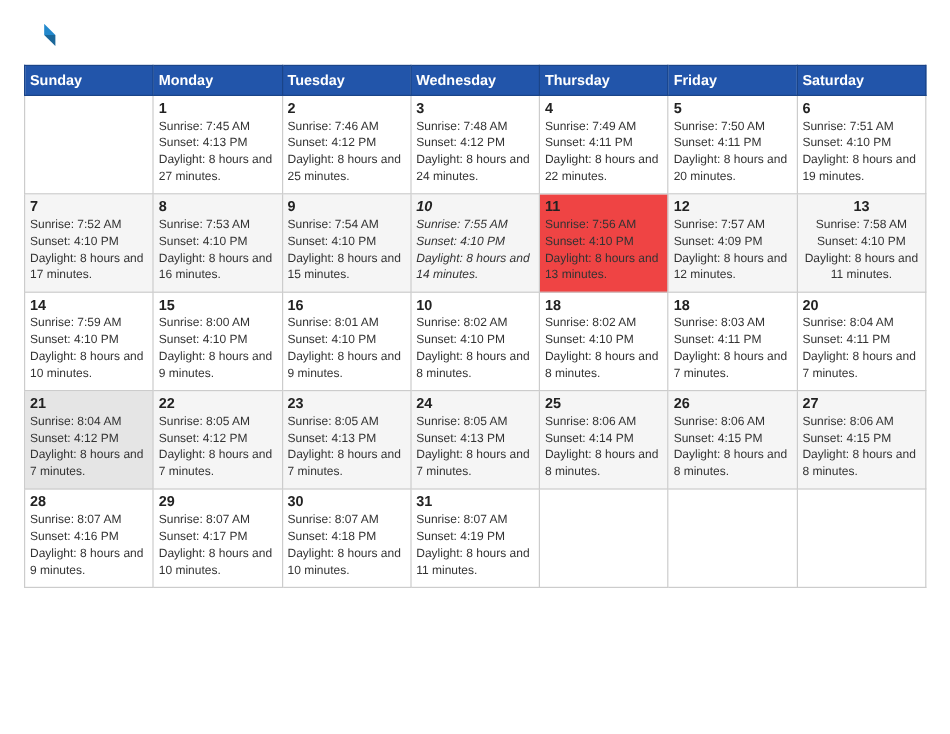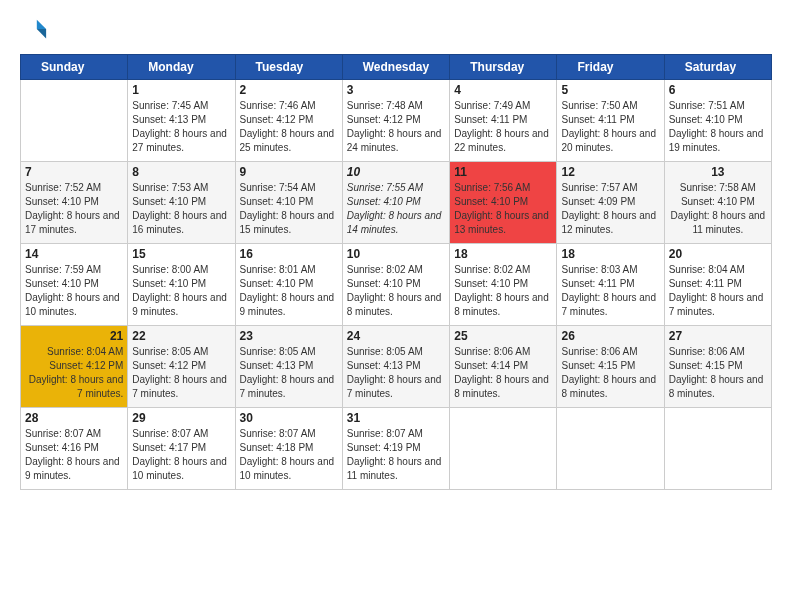--- a/index.html
+++ b/index.html
@@ -55,21 +55,21 @@
     .calendar {
       width: 100%;
       border-collapse: collapse;
       border: 1px solid #ccc;
     }
     .calendar th {
       background: #2255aa;
       color: #fff;
       font-size: 12px;
       font-weight: bold;
-      padding: 5px 20px;
+      padding: 5px 4px;
       text-align: left;
       border: 1px solid #1a4488;
     }
     .calendar td {
       border: 1px solid #ccc;
       vertical-align: top;
       padding: 3px 4px;
       width: calc(100% / 7);
       height: 82px;
       font-size: 10px;
@@ -210,21 +210,21 @@
           <td>
             <span class="day-number">18</span>
             <div class="day-info">Sunrise: 8:03 AM<br>Sunset: 4:11 PM<br>Daylight: 8 hours and 7 minutes.</div>
           </td>
           <td>
             <span class="day-number">20</span>
             <div class="day-info">Sunrise: 8:04 AM<br>Sunset: 4:11 PM<br>Daylight: 8 hours and 7 minutes.</div>
           </td>
         </tr>
         <tr>
-          <td style="background: #eab308; text-align: right;">
+          <td style="background: #e5e5e5;">
             <span class="day-number">21</span>
             <div class="day-info">Sunrise: 8:04 AM<br>Sunset: 4:12 PM<br>Daylight: 8 hours and 7 minutes.</div>
           </td>
           <td style="background: rgb(245, 245, 245);">
             <span class="day-number">22</span>
             <div class="day-info">Sunrise: 8:05 AM<br>Sunset: 4:12 PM<br>Daylight: 8 hours and 7 minutes.</div>
           </td>
           <td style="background: rgb(245, 245, 245);">
             <span class="day-number">23</span>
             <div class="day-info">Sunrise: 8:05 AM<br>Sunset: 4:13 PM<br>Daylight: 8 hours and 7 minutes.</div>

